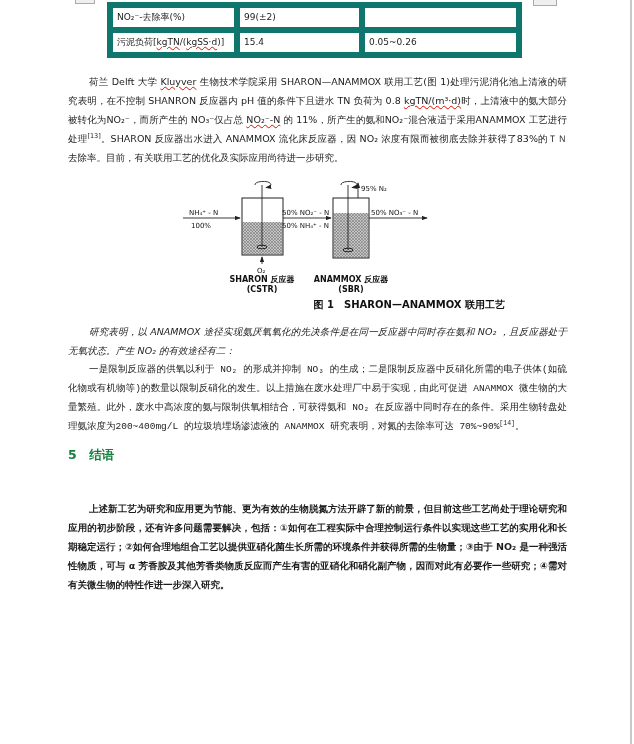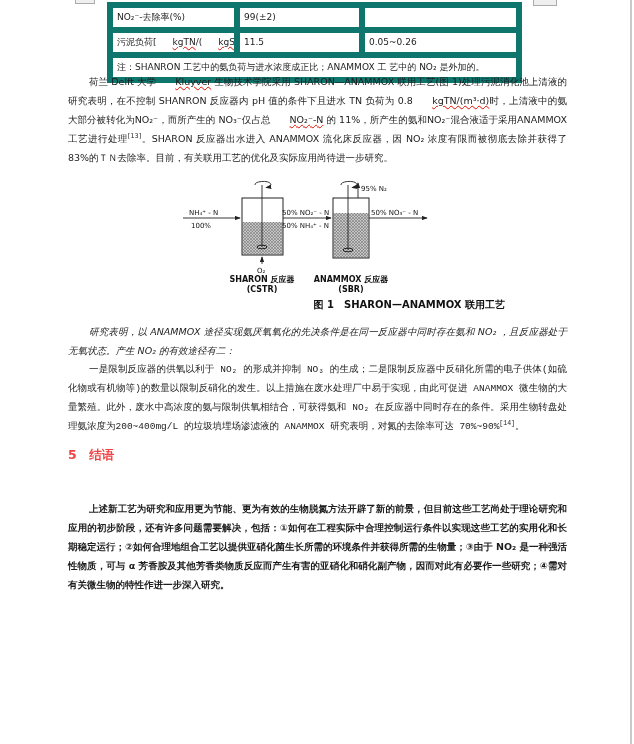--- a/index.html
+++ b/index.html
@@ -25,29 +25,29 @@
   }
 
   
   .para{
     position:absolute;left:68px;width:499px;
     font-size:9.5px;line-height:19px;text-align:justify;text-indent:21px;
   }
   .para sup{font-size:6.5px;line-height:0;vertical-align:super;}
   .wavy{
     text-decoration:underline;text-decoration-style:wavy;
-    text-decoration-color:#dd1100;text-decoration-thickness:1px;margin-left:16px;
+    text-decoration-color:#dd1100;text-decoration-thickness:1px;
   }
   .p1{top:72px;}
   .p2{top:322px;font-style:italic;}
   .p3{top:360px;font-family:Liberation Mono, monospace;}
   .p4{top:499px;font-weight:bold;}
   .heading{
     position:absolute;left:68px;top:447px;
-    font-size:12.5px;font-weight:bold;color:#ef4444;
+    font-size:12.5px;font-weight:bold;color:#15803d;
   }
 
   
   .figure{position:absolute;left:175px;top:178px;width:330px;height:118px;}
   .fig-caption{
     position:absolute;left:175px;top:298px;width:330px;
     text-align:right;font-size:10px;font-weight:bold;color:#111;
   }
   .tank{fill:none;stroke:#222;stroke-width:1;}
   .ln{stroke:#222;stroke-width:0.9;fill:none;}
@@ -68,25 +68,22 @@
       <col style="width:157px">
   </colgroup>
   <tbody>
     <tr>
       <td>NO₂⁻-去除率(%)</td>
       <td>99(±2)</td>
       <td></td>
     </tr>
     <tr>
       <td><span>污泥负荷[</span><span class="wavy">kgTN</span><span>/(</span><span class="wavy">kgSS·d</span><span>)]</span></td>
-      <td>11.5</td>
+      <td>15.4</td>
       <td>0.05~0.26</td>
-    </tr>
-    <tr>
-      <td colspan="3">注：SHANRON 工艺中的氨负荷与进水浓度成正比；ANAMMOX 工 艺中的 NO₂ 是外加的。</td>
     </tr>
   </tbody>
 </table>
 
 <div class="para p1"><span>荷兰 Delft 大学 </span><span class="wavy">Kluyver</span><span> 生物技术学院采用 SHARON—ANAMMOX 联用工艺(图 1)处理污泥消化池上清液的研究表明，在不控制 SHANRON 反应器内 pH 值的条件下且进水 TN 负荷为 0.8 </span><span class="wavy">kgTN/(m³·d)</span><span>时，上清液中的氨大部分被转化为NO₂⁻，而所产生的 NO₃⁻仅占总 </span><span class="wavy">NO₂⁻-N</span><span> 的 11%，所产生的氨和NO₂⁻混合液适于采用ANAMMOX 工艺进行处理</span><sup>[13]</sup><span>。SHARON 反应器出水进入 ANAMMOX 流化床反应器，因 NO₂ 浓度有限而被彻底去除并获得了83%的ＴＮ去除率。目前，有关联用工艺的优化及实际应用尚待进一步研究。</span></div>
 
 <div class="figure">
   <svg class="fig-svg" width="330" height="118" viewBox="0 0 330 118">
     <defs>
       <pattern id="stip" width="3" height="3" patternUnits="userSpaceOnUse">

